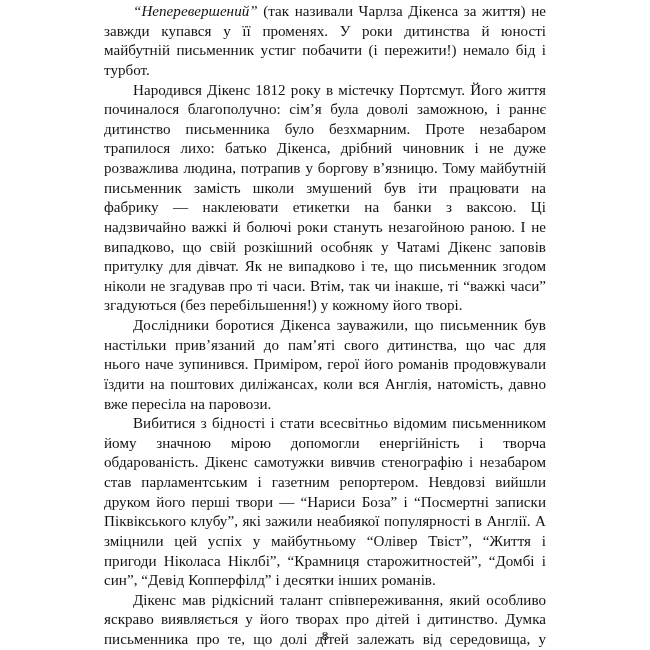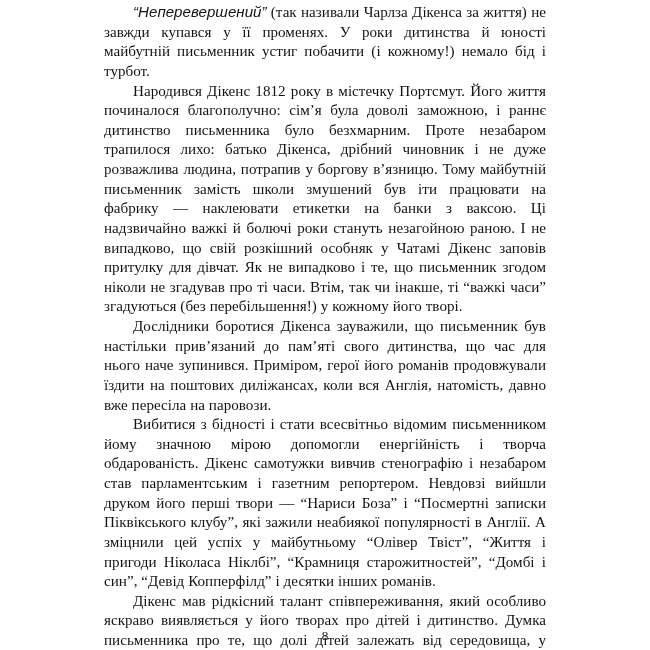--- a/index.html
+++ b/index.html
@@ -36,42 +36,42 @@
     line-height: 19.62px;
     letter-spacing: 0.02px;
     word-spacing: 0.1px;
     hyphens: manual;
   }
   .para.cont {
     text-indent: 29px;
   }
   .lead-italic {
     font-style: italic;
-    font-family: Liberation Sans, sans-serif;
+    font-family: Liberation Serif, serif;
   }
   .page-number {
     position: absolute;
     left: 0;
     top: 628px;
     width: 650px;
     text-align: center;
     font-size: 13.2px;
     line-height: 15px;
     font-family: "Liberation Serif", "DejaVu Serif", serif;
     color: #151515;
   }
 </style>
 </head>
 <body>
 
 <div class="page">
 
   <div class="text-column">
 
-    <p class="para"><span class="lead-italic">“Неперевершений”</span><span> (так називали Чарлза Дікенса за життя) не завжди купався у її променях. У роки дитинства й юності майбутній письменник устиг побачити (і кожному!) немало бід і турбот.</span></p>
+    <p class="para"><span class="lead-italic">“Неперевершений”</span><span> (так називали Чарлза Дікенса за життя) не завжди купався у її променях. У роки дитинства й юності майбутній письменник устиг побачити (і пережити!) немало бід і турбот.</span></p>
 
     <p class="para cont">Народився Дікенс 1812 року в містечку Портсмут. Його життя починалося благополучно: сім’я була доволі заможною, і раннє дитинство письменника було безхмарним. Проте незабаром трапилося лихо: батько Дікенса, дрібний чиновник і не дуже розважлива людина, потрапив у боргову в’язницю. Тому майбутній письменник замість школи змушений був іти працювати на фабрику — наклеювати етикетки на банки з ваксою. Ці надзвичайно важкі й болючі роки стануть незагойною раною. І не випадково, що свій розкішний особняк у Чатамі Дікенс заповів притулку для дівчат. Як не випадково і те, що письменник згодом ніколи не згадував про ті часи. Втім, так чи інакше, ті “важкі часи” згадуються (без перебільшення!) у кожному його творі.</p>
 
     <p class="para cont">Дослідники боротися Дікенса зауважили, що письменник був настільки прив’язаний до пам’яті свого дитинства, що час для нього наче зупинився. Приміром, герої його романів продовжували їздити на поштових диліжансах, коли вся Англія, натомість, давно вже пересіла на паровози.</p>
 
     <p class="para cont">Вибитися з бідності і стати всесвітньо відомим письменником йому значною мірою допомогли енергійність і творча обдарованість. Дікенс самотужки вивчив стенографію і незабаром став парламентським і газетним репортером. Невдовзі вийшли друком його перші твори — “Нариси Боза” і “Посмертні записки Піквікського клубу”, які зажили неабиякої популярності в Англії. А зміцнили цей успіх у майбутньому “Олівер Твіст”, “Життя і пригоди Ніколаса Ніклбі”, “Крамниця старожитностей”, “Домбі і син”, “Девід Копперфілд” і десятки інших романів.</p>
 
     <p class="para cont">Дікенс мав рідкісний талант співпереживання, який особливо яскраво виявляється у його творах про дітей і дитинство. Думка письменника про те, що долі дітей залежать від середовища, у якому вони зростають, що у тогочасному суспільстві діти є найбільш знедоленою його частиною, привернула увагу сучасників. Для Ч. Дікенса діти — це совість людства, і щоб вона була незаплямованою, потрібно боротися за те, щоб у дітей було дитинство.</p>
 
   </div>

